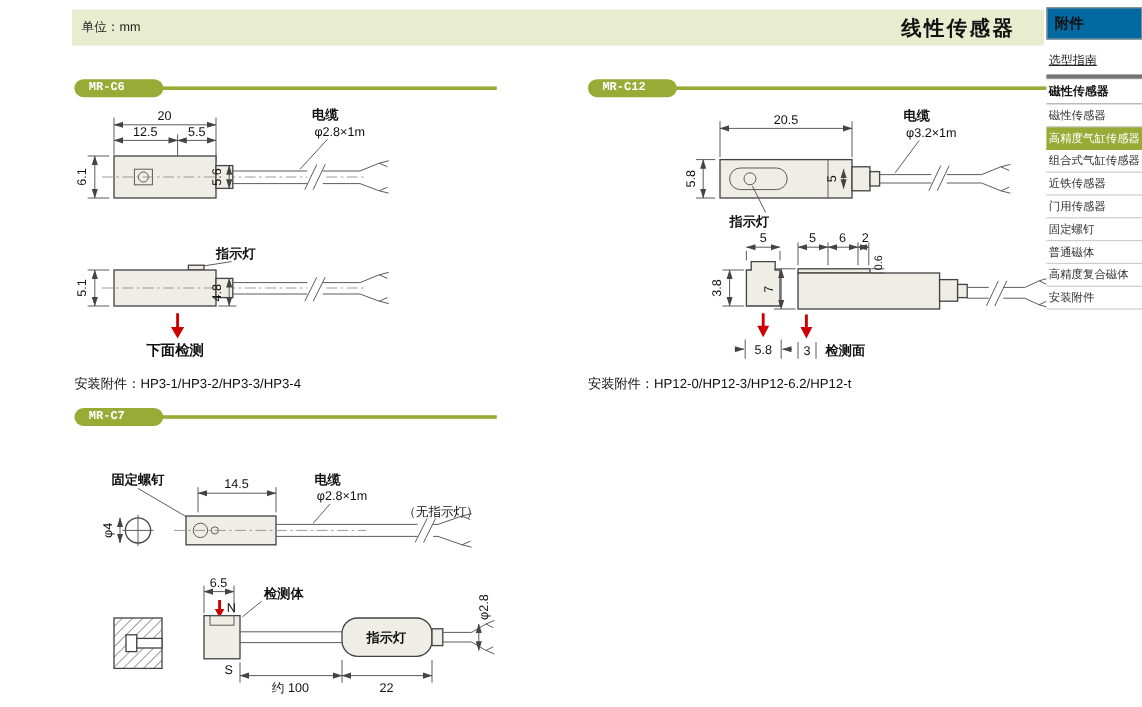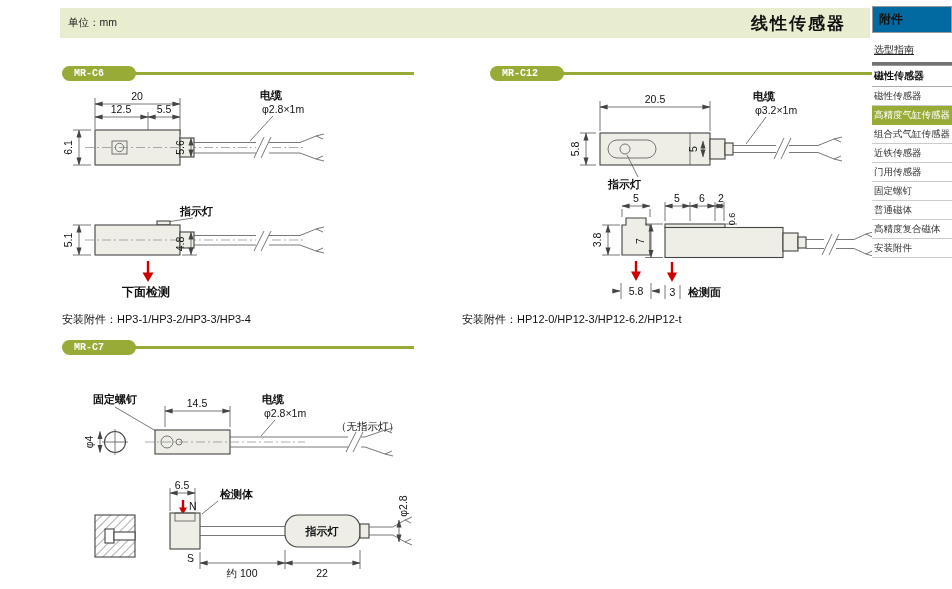--- a/index.html
+++ b/index.html
@@ -273,21 +273,21 @@
       </g>
 
       <line class="red" x1="184" y1="177" x2="184" y2="189"></line>
       <polygon class="redfill" points="179,187.5 189,187.5 184,197"></polygon>
       <line class="thin" x1="177" y1="200" x2="177" y2="214"></line>
       <line class="thin" x1="192" y1="200" x2="192" y2="214"></line>
       <text class="dtext" x="184.5" y="211" text-anchor="middle">3</text>
       <text class="label" x="200" y="211">检测面</text>
     </g>
   </svg>
-  <div class="mount-note" style="left:462px;top:312px">安装附件：HP12-0/HP12-3/HP12-6.2/HP12-t</div>
+  <div class="mount-note" style="left:490px;top:312px">安装附件：HP12-0/HP12-3/HP12-6.2/HP12-t</div>
 
   <svg class="draw" style="left:55px;top:358px" width="440" height="228" viewBox="0 0 440 228">
     <g>
       <text class="label" x="38" y="45">固定螺钉</text>
       <line class="thin" x1="60" y1="49" x2="106" y2="76"></line>
 
       <line class="thin" x1="110" y1="48" x2="110" y2="69"></line>
       <line class="thin" x1="175" y1="48" x2="175" y2="69"></line>
       <line class="dim" x1="110" y1="53" x2="175" y2="53" marker-start="url(#da)" marker-end="url(#da)"></line>
       <text class="dtext" x="142" y="49" text-anchor="middle">14.5</text>

